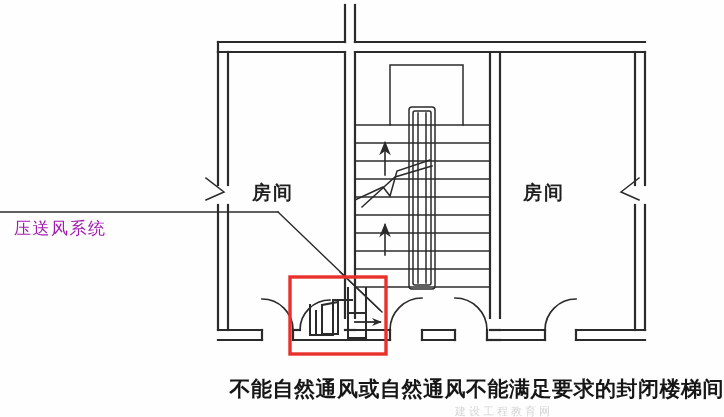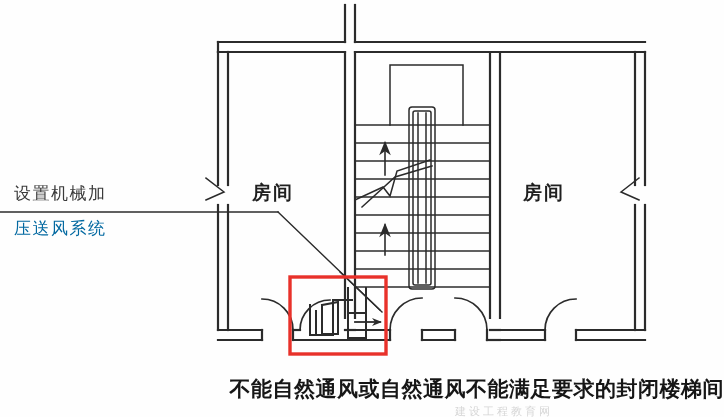--- a/index.html
+++ b/index.html
@@ -38,21 +38,21 @@
     top: 182px;
     font-size: 17px;
     letter-spacing: 1.5px;
     color: #3a3a3a;
   }
   #ann-line2 {
     left: 14px;
     top: 217px;
     font-size: 17px;
     letter-spacing: 1.5px;
-    color: #0369a1;
+    color: #a21caf;
   }
   #room-left {
     left: 252px;
     top: 180px;
     font-size: 19px;
     font-weight: bold;
     letter-spacing: 2px;
     color: #1f1f1f;
   }
   #room-right {
@@ -251,21 +251,20 @@
 
       <g stroke-width="1.8">
         <line x1="355" y1="322" x2="380" y2="322"></line>
         <path d="M 382 322 L 372 318 L 375 322 L 372 326 Z" fill="#2b2b2b" stroke="none"></path>
       </g>
 
       <rect x="290" y="277" width="96" height="77" stroke="#e8312a" stroke-width="3.4" fill="none"></rect>
     </g>
   </svg>
 
-  <div class="label-text" id="ann-line1">设置机械加</div>
   <div class="label-text" id="ann-line2">压送风系统</div>
 
   <div class="label-text" id="room-left">房间</div>
   <div class="label-text" id="room-right">房间</div>
 
   <div id="caption">不能自然通风或自然通风不能满足要求的封闭楼梯间</div>
 
   <div id="watermark">建设工程教育网</div>
 
 </div>

